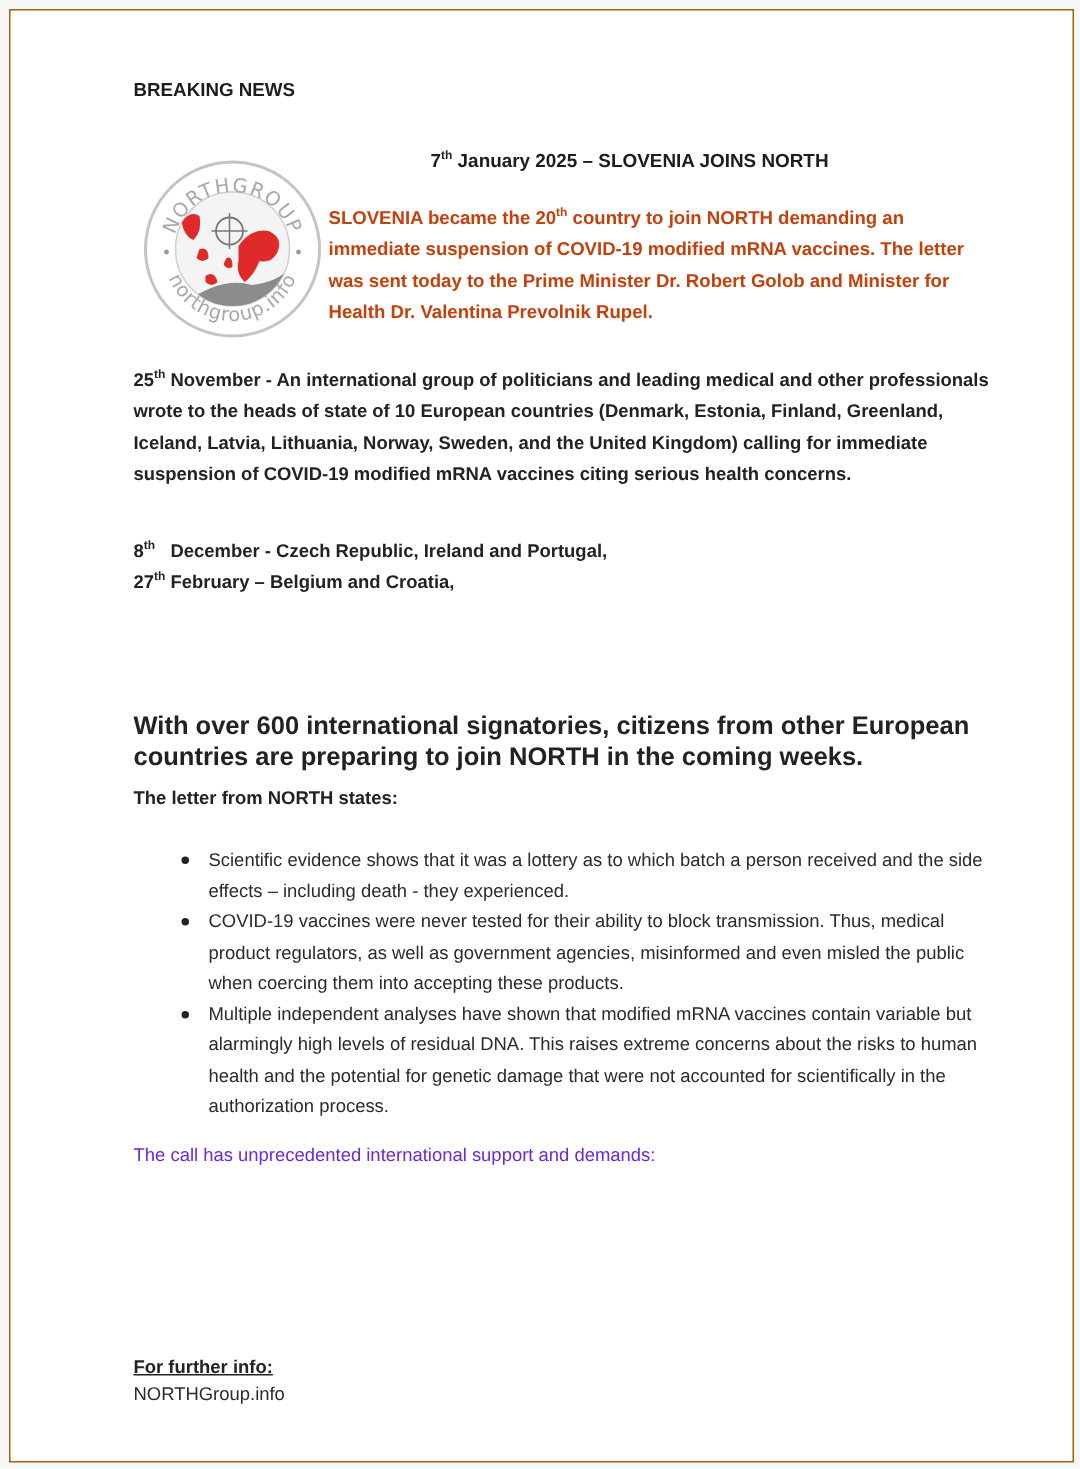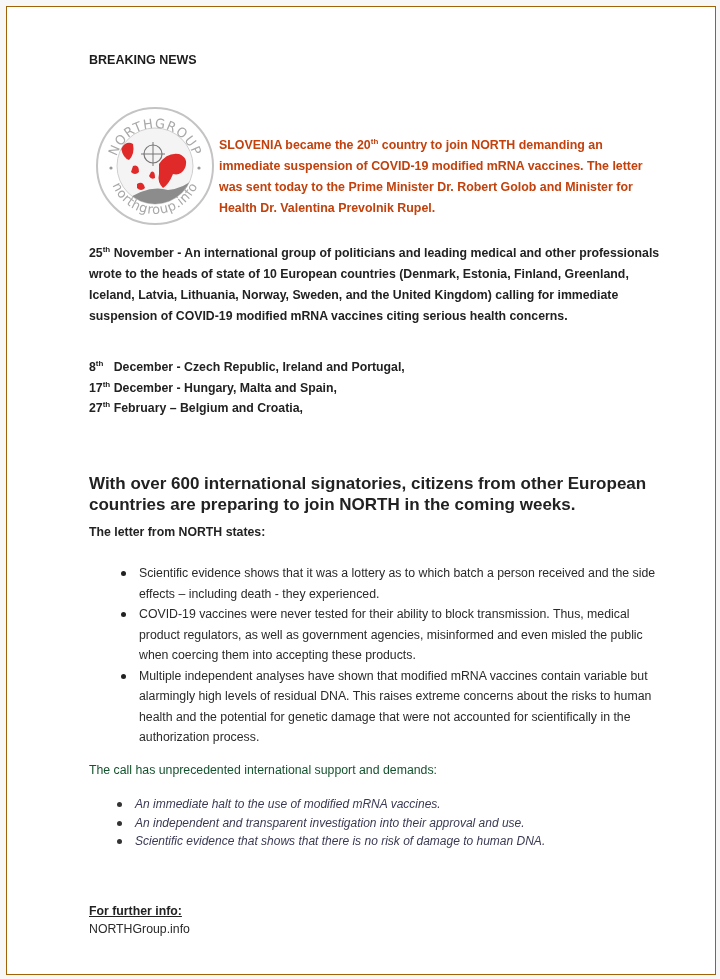--- a/index.html
+++ b/index.html
@@ -20,36 +20,39 @@
   .logo { left:86px; top:97px; width:124px; height:124px; }
   .intro { left:212px; top:128px; width:440px; font-weight:bold; line-height:21px; font-size:12.4px; color:#c2410c; }
   .nov { left:82px; top:236px; width:580px; font-weight:bold; line-height:21px; font-size:12.3px; color:#222; }
   .dates { left:82px; top:350px; width:560px; font-weight:bold; line-height:20.5px; font-size:12.3px; color:#222; }
   .dates .row { white-space:nowrap; }
   .signatories { left:82px; top:466px; width:590px; font-weight:bold; line-height:21px; font-size:17px; color:#222; }
   .letter-head { left:82px; top:516px; font-weight:bold; font-size:12.3px; color:#222; }
   ul.points { position:absolute; left:110px; top:556px; width:550px; margin:0; padding:0; list-style:none; font-size:12.3px; line-height:20.5px; color:#2a2a2a; }
   ul.points li { position:relative; padding-left:22px; }
   ul.points li::before { content:""; position:absolute; left:4px; top:8px; width:5px; height:5px; border-radius:50%; background:#222; }
-  .call { left:82px; top:754px; font-size:12.3px; color:#14532d; }
+  .call { left:82px; top:754px; font-size:12.3px; color:#6d28d9; }
   ul.demands { position:absolute; left:106px; top:788px; width:560px; margin:0; padding:0; list-style:none; font-style:italic; font-size:12px; line-height:18.5px; color:#3a3a55; }
   ul.demands li { position:relative; padding-left:22px; }
   ul.demands li::before { content:""; position:absolute; left:4px; top:7px; width:5px; height:5px; border-radius:50%; background:#333; }
   .share { left:82px; top:851px; font-size:12.3px; color:#2a2a2a; }
   .further { left:82px; top:895px; font-weight:bold; text-decoration:underline; font-size:12.3px; color:#222; }
   .site { left:82px; top:913px; font-size:12.3px; color:#2a2a2a; }
 </style>
 </head>
 <body>
 
 <div class="page">
   <div class="doc">
 
     <div class="abs breaking">BREAKING NEWS</div>
 
+    <div class="abs dateline">
+      <span>7</span><sup>th</sup><span> January 2025 – SLOVENIA JOINS NORTH</span>
+    </div>
 
     <div class="abs logo">
       <svg width="124" height="124" viewBox="0 0 124 124">
         <defs>
           <path id="arcTop" d="M 22 64 A 40 40 0 0 1 102 64"></path>
           <path id="arcBot" d="M 16 64 A 46 46 0 0 0 108 64"></path>
           <clipPath id="globeClip">
               <circle cx="62" cy="62" r="38"></circle>
             </clipPath>
         </defs>
@@ -80,40 +83,34 @@
     <div class="abs intro">
       <span>SLOVENIA became the 20</span><sup>th</sup><span> country to join NORTH demanding an immediate suspension of COVID-19 modified mRNA vaccines. The letter was sent today to the Prime Minister Dr. Robert Golob and Minister for Health Dr. Valentina Prevolnik Rupel.</span>
     </div>
 
     <div class="abs nov">
       <span>25</span><sup>th</sup><span> November - An international group of politicians and leading medical and other professionals wrote to the heads of state of 10 European countries (Denmark, Estonia, Finland, Greenland, Iceland, Latvia, Lithuania, Norway, Sweden, and the United Kingdom) calling for immediate suspension of COVID-19 modified mRNA vaccines citing serious health concerns.</span>
     </div>
 
     <div class="abs dates">
       <div class="row"><span>8</span><sup>th</sup>&nbsp;&nbsp;<span> December - Czech Republic, Ireland and Portugal,</span></div>
-      <div class="row"><span>17</span><sup>th</sup><span> December - Hungary, Malta and Spain,</span></div>
       <div class="row"><span>27</span><sup>th</sup><span> February – Belgium and Croatia,</span></div>
     </div>
 
     <div class="abs signatories">With over 600 international signatories, citizens from other European countries are preparing to join NORTH in the coming weeks.</div>
 
     <div class="abs letter-head">The letter from NORTH states:</div>
 
     <ul class="points">
       <li>Scientific evidence shows that it was a lottery as to which batch a person received and the side effects – including death - they experienced.</li>
       <li>COVID-19 vaccines were never tested for their ability to block transmission. Thus, medical product regulators, as well as government agencies, misinformed and even misled the public when coercing them into accepting these products.</li>
       <li>Multiple independent analyses have shown that modified mRNA vaccines contain variable but alarmingly high levels of residual DNA. This raises extreme concerns about the risks to human health and the potential for genetic damage that were not accounted for scientifically in the authorization process.</li>
     </ul>
 
     <div class="abs call">The call has unprecedented international support and demands:</div>
 
-    <ul class="demands">
-      <li>An immediate halt to the use of modified mRNA vaccines.</li>
-      <li>An independent and transparent investigation into their approval and use.</li>
-      <li>Scientific evidence that shows that there is no risk of damage to human DNA.</li>
-    </ul>
 
 
     <div class="abs further">For further info:</div>
     <div class="abs site">NORTHGroup.info</div>
 
   </div>
 </div>
 
 </body></html>

